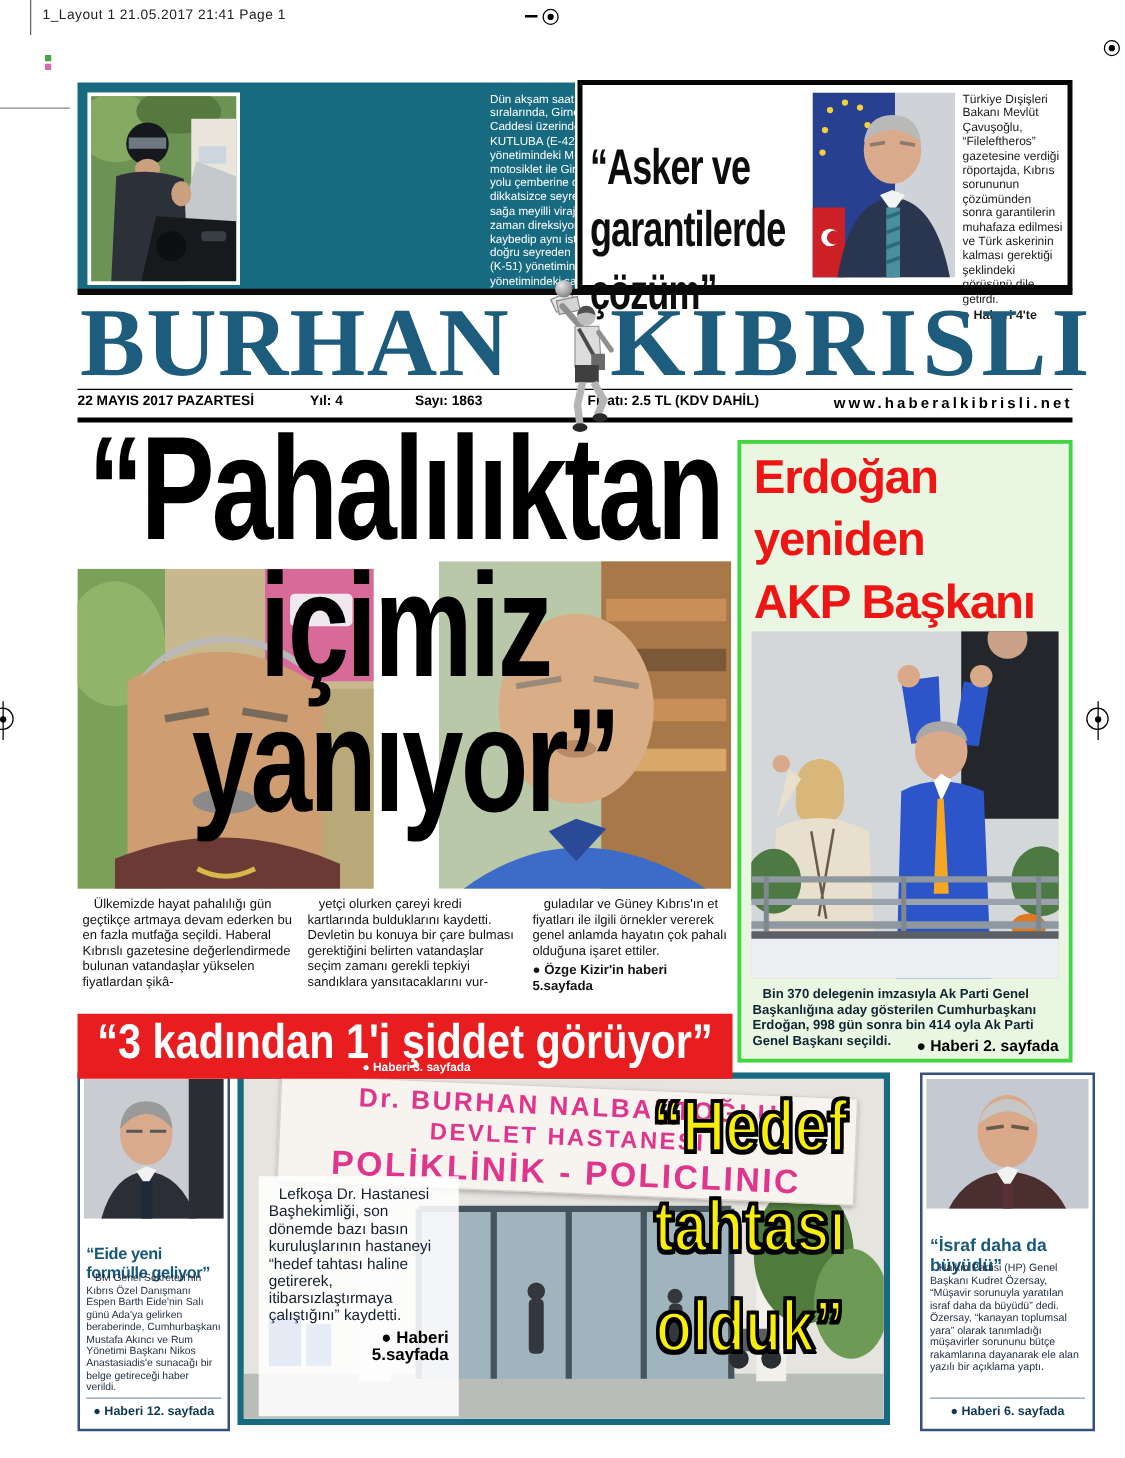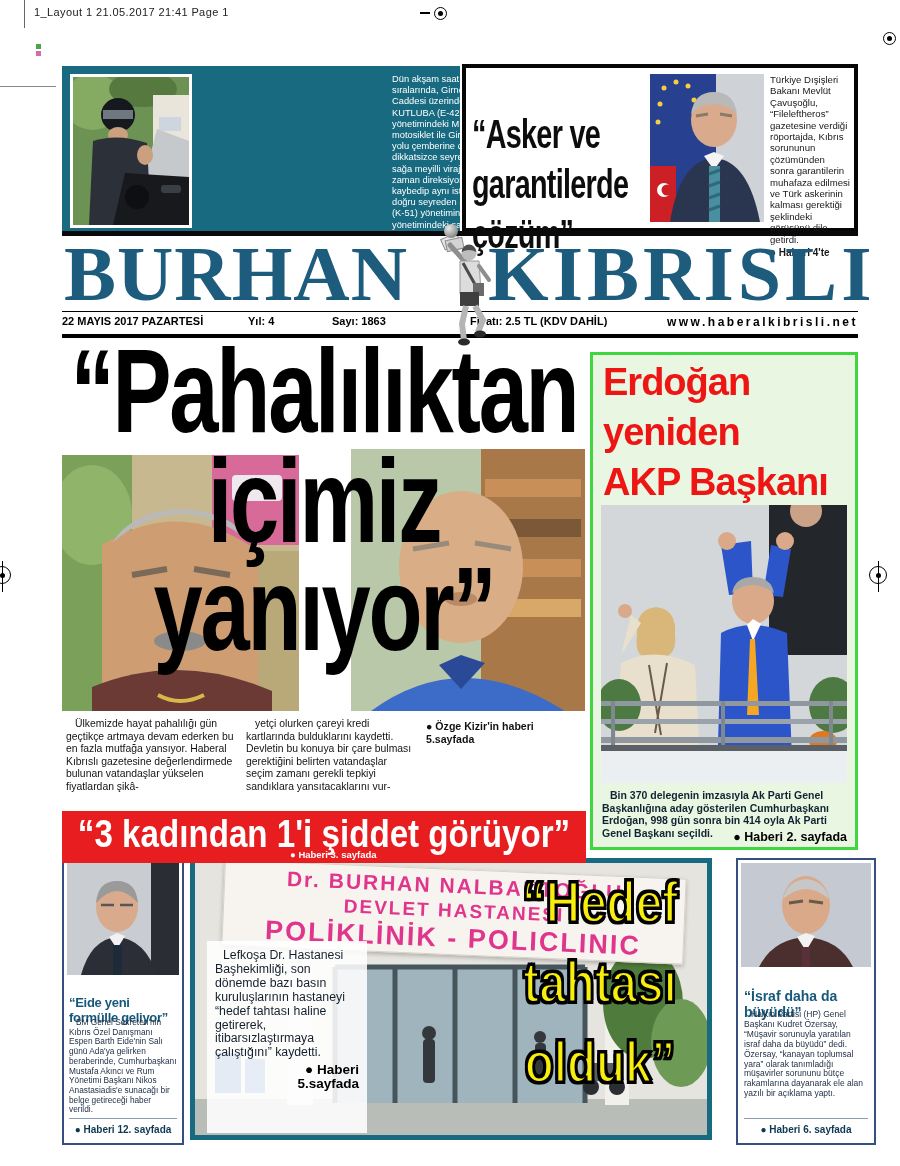--- a/index.html
+++ b/index.html
@@ -243,23 +243,24 @@
     <path d="M62 100 L98 94 M124 94 L160 100" stroke="#9a8a7a" stroke-width="5"></path>
     <ellipse cx="110" cy="150" rx="16" ry="7" fill="#b98a66"></ellipse>
     <path d="M20 262 Q110 196 214 262 Z" fill="#3d6bc8"></path>
     <path d="M88 216 L110 240 L134 214 L110 206 Z" fill="#2a4a98"></path>
   </svg>
 
   <div class="abs main-hl main-hl1">“Pahalılıktan</div>
   <div class="abs main-hl main-hl2">içimiz</div>
   <div class="abs main-hl main-hl3">yanıyor”</div>
 
-  <div class="abs mcol mcol1">Ülkemizde hayat pahalılığı gün geçtikçe artmaya devam ederken bu en fazla mutfağa yansıyor. Haberal Kıbrıslı gazetesine değerlendirmede bulunan vatandaşlar yükselen fiyatlardan şikâ-</div>
+  <div class="abs mcol mcol1">Ülkemizde hayat pahalılığı gün geçtikçe artmaya devam ederken bu en fazla mutfağa seçildi. Haberal Kıbrıslı gazetesine değerlendirmede bulunan vatandaşlar yükselen fiyatlardan şikâ-</div>
   <div class="abs mcol mcol2">yetçi olurken çareyi kredi kartlarında bulduklarını kaydetti. Devletin bu konuya bir çare bulması gerektiğini belirten vatandaşlar seçim zamanı gerekli tepkiyi sandıklara yansıtacaklarını vur-</div>
   <div class="abs mcol mcol3">
+    <span>guladılar ve  Güney Kıbrıs'ın et fiyatları ile ilgili örnekler vererek genel anlamda hayatın çok pahalı olduğuna işaret ettiler.</span>
     <div class="mcol-ref">● Özge Kizir'in haberi 5.sayfada</div>
   </div>
 
   <div class="abs banner">
     <div class="abs banner-text">“3 kadından 1'i şiddet görüyor”</div>
     <div class="abs banner-ref">● Haberi 3. sayfada</div>
   </div>
 
   <section class="abs green-panel">
     <div class="abs erd-hl erd-hl1">Erdoğan</div>

